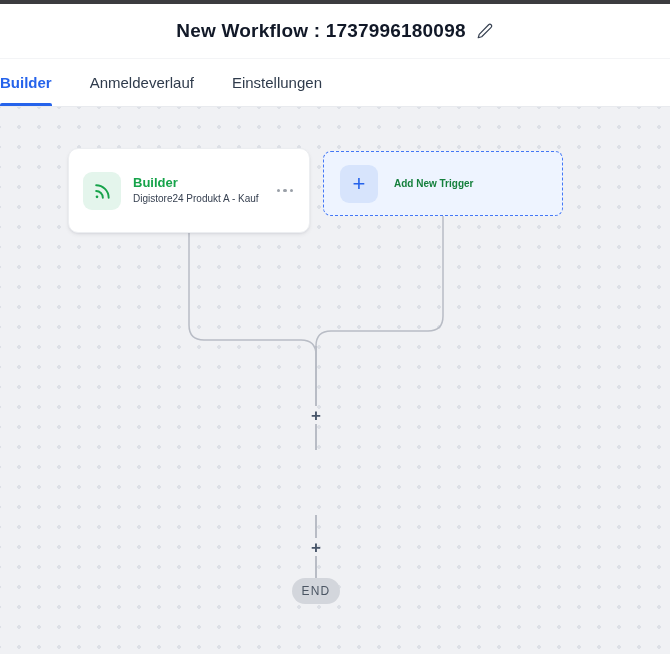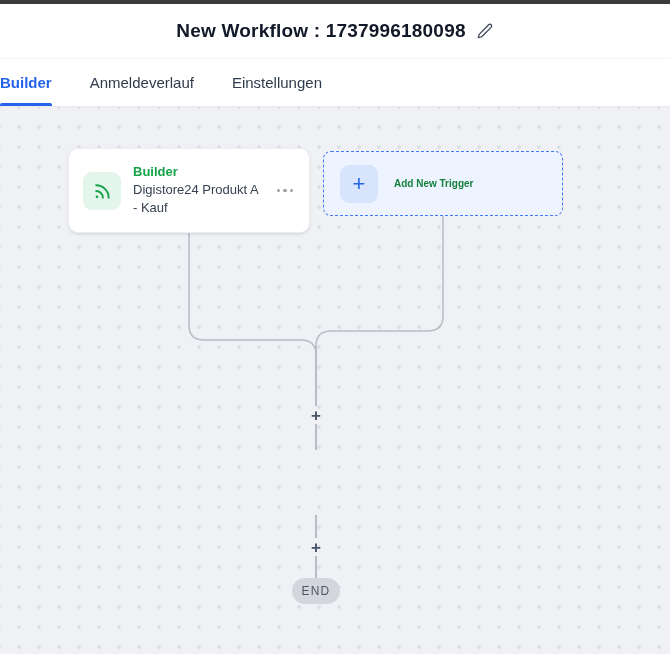--- a/index.html
+++ b/index.html
@@ -56,21 +56,21 @@
   .icon-tile {
     width:38px; height:38px; border-radius:9px; flex:0 0 auto;
     display:flex; align-items:center; justify-content:center;
   }
   .icon-tile.green { background:#e4f5ec; }
   .icon-tile.blue  { background:#e4ecfc; }
   .icon-tile svg { width:20px; height:20px; }
 
   .card-textcol { flex:1 1 auto; min-width:0; }
   .card-category { font-size:13px; font-weight:700; color:#16a34a; margin-bottom:2px; }
-  .card-title { font-size:13px; color:#374151; line-height:1.35; }
+  .card-title { font-size:10px; color:#374151; line-height:1.35; }
 
   .more-menu { display:flex; gap:3px; align-items:center; flex:0 0 auto; cursor:pointer; padding:4px 2px; }
   .more-menu i { width:3.5px; height:3.5px; border-radius:50%; background:#9aa0a8; }
 
   .add-trigger {
     position:absolute; left:323px; top:44px; width:240px; height:65px;
     background:#eef4ff; border:1px dashed #4377f6; border-radius:8px;
     display:flex; align-items:center; gap:16px; padding-left:16px; cursor:pointer;
   }
   .plus-tile {

